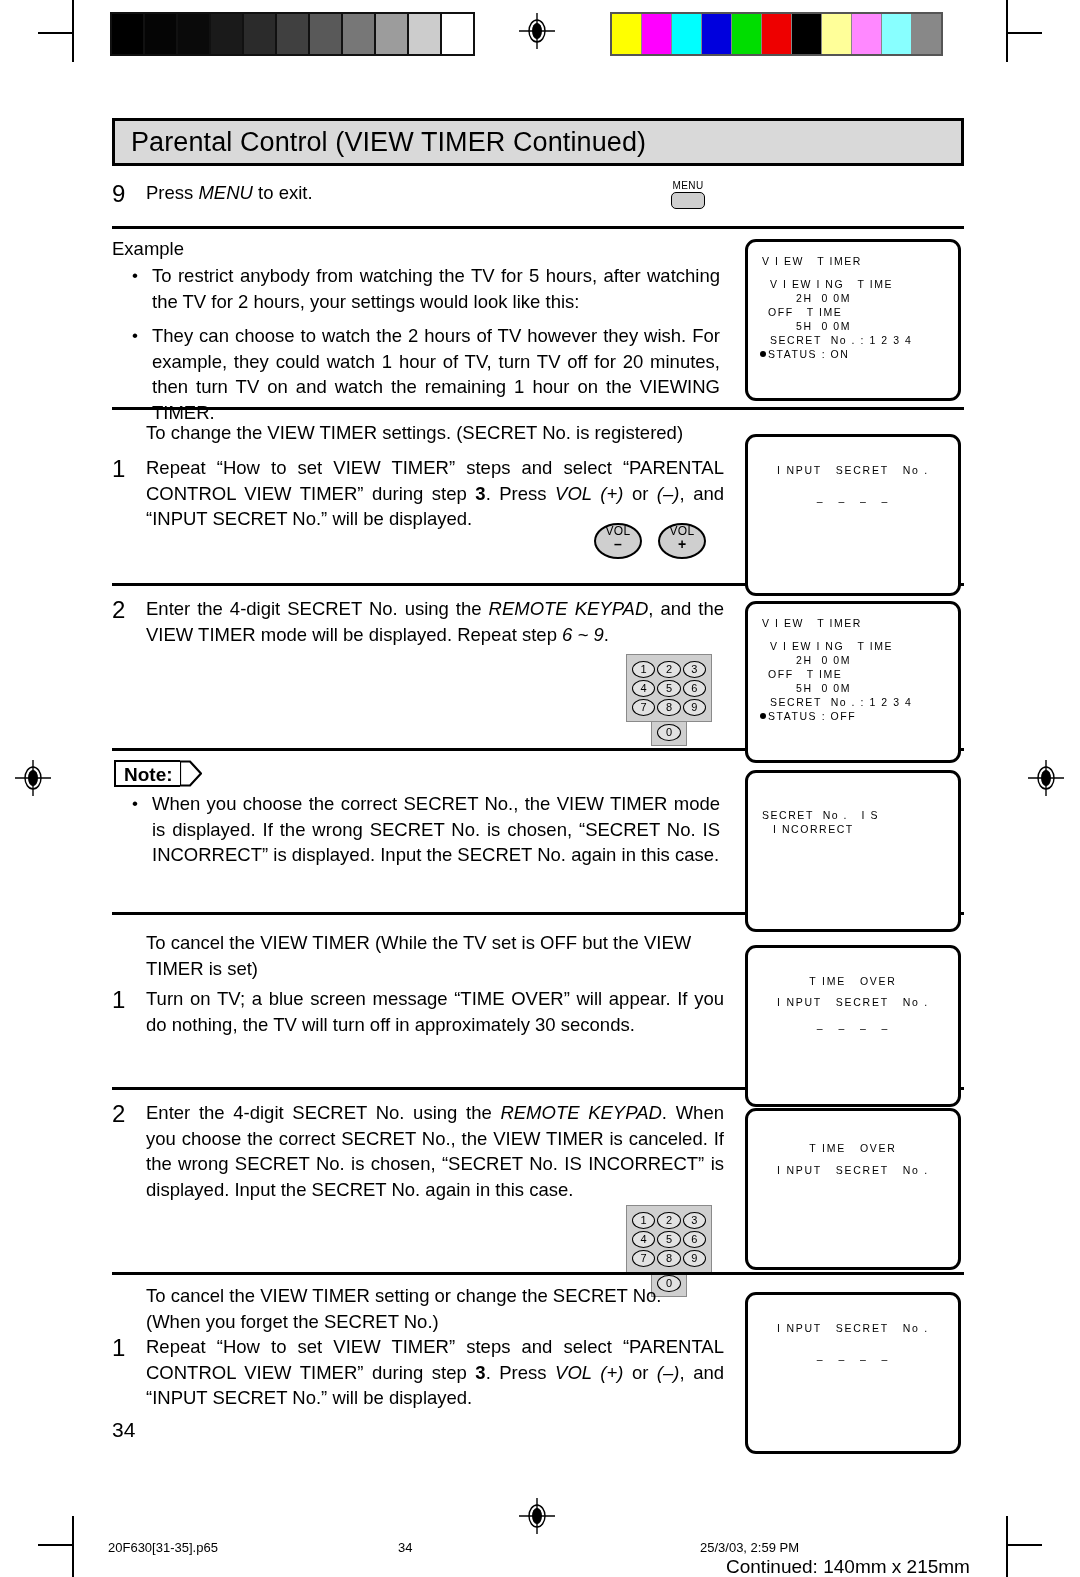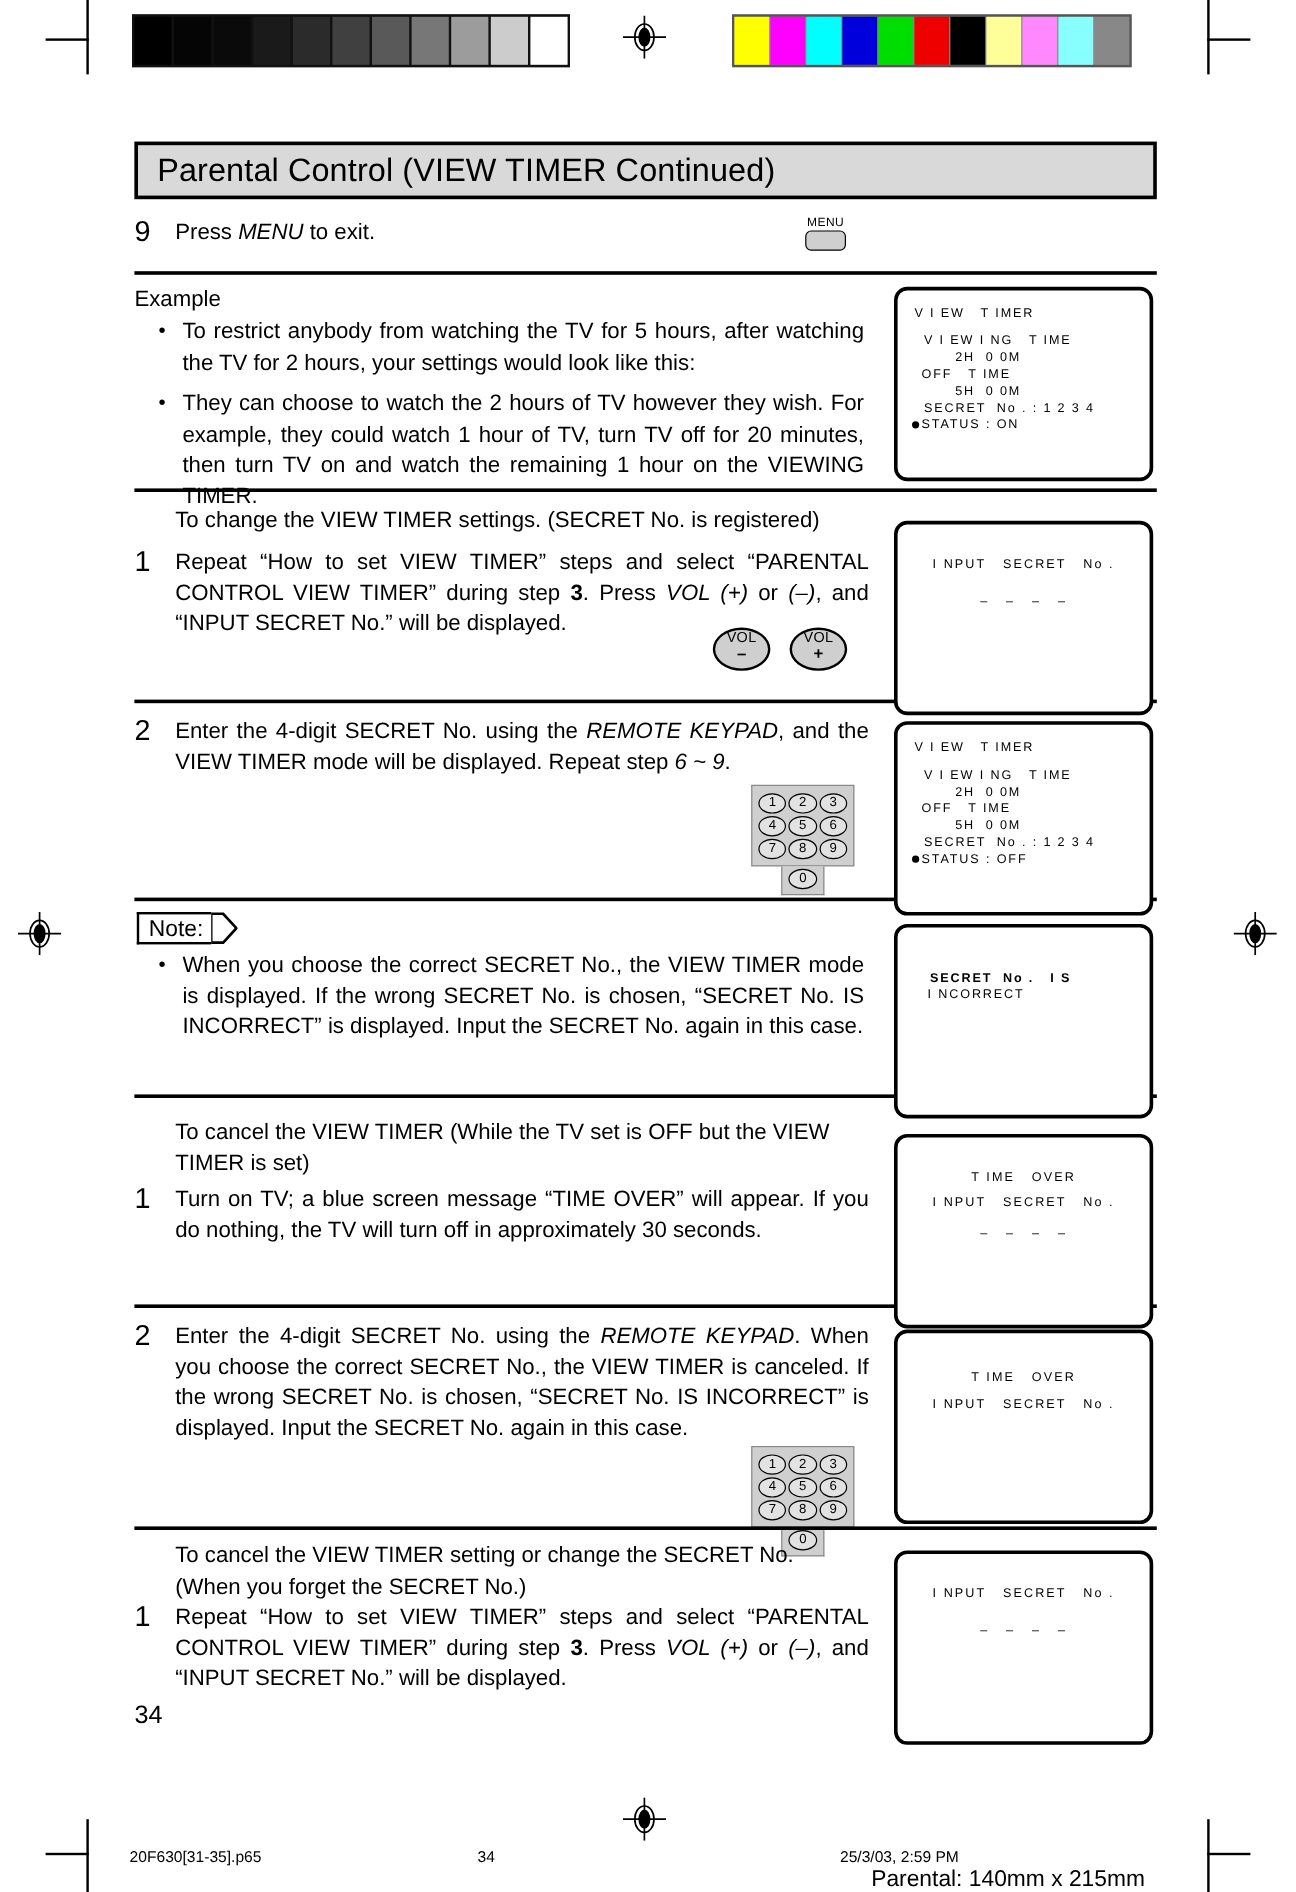--- a/index.html
+++ b/index.html
@@ -33,21 +33,21 @@
   .step .body{font-size:18.5px;line-height:25.5px;text-align:justify;}
   .plain{position:absolute;font-size:18.5px;line-height:25.5px;}
   .bullets{position:absolute;}
   .bullet{display:flex;font-size:18.5px;line-height:25.5px;margin-bottom:9px;text-align:justify;}
   .bullet .dot{flex:0 0 20px;font-size:17px;line-height:25.5px;}
   .bullet .txt{text-align:justify;}
   i.it{font-style:italic;}
   b.bd{font-weight:bold;}
 
   
-  .note-tag{position:absolute;height:27px;display:flex;align-items:stretch;}
+  .note-tag{position:absolute;height:27px;display:flex;align-items:stretch;font-weight:bold;}
   .note-tag .box{border:2px solid #000;border-right:none;padding:1px 7px 1px 8px;
                  font-size:19px;line-height:23px;box-sizing:border-box;background:#fff;}
   .note-tag .arrow{width:22px;height:27px;}
 
   
   .osd{position:absolute;width:216px;height:162px;border:3px solid #000;border-radius:11px;
        background:#fff;box-sizing:border-box;overflow:hidden;}
   .osd .line{position:absolute;font-family:"Liberation Sans",sans-serif;font-size:10.5px;
              letter-spacing:1.55px;white-space:pre;color:#000;}
   .osd .line.c{left:0;width:100%;text-align:center;letter-spacing:1.75px;}
@@ -316,21 +316,21 @@
     <div class="line" style="left:22px;top:36px;">V I EW I NG   T IME</div>
     <div class="line" style="left:48px;top:50px;">2H  0 0M</div>
     <div class="line" style="left:20px;top:64px;">OFF   T IME</div>
     <div class="line" style="left:48px;top:78px;">5H  0 0M</div>
     <div class="line" style="left:22px;top:92px;">SECRET  No . : 1 2 3 4</div>
     <div class="dotm" style="left:12px;top:109px;"></div>
     <div class="line" style="left:20px;top:106px;">STATUS : OFF</div>
   </div>
 
   <div class="osd" style="left:745px;top:770px;">
-    <div class="line" style="left:27px;top:36px;font-weight:bold;">SECRET  No .   I S</div>
+    <div class="line" style="left:14px;top:36px;">SECRET  No .   I S</div>
     <div class="line" style="left:25px;top:50px;">I NCORRECT</div>
   </div>
 
   <div class="osd" style="left:745px;top:945px;">
     <div class="line c" style="top:27px;">T IME   OVER</div>
     <div class="line c" style="top:48px;">I NPUT   SECRET   No .</div>
     <div class="line c" style="top:74px;">–   –   –   –</div>
   </div>
 
   <div class="osd" style="left:745px;top:1108px;">
@@ -341,15 +341,15 @@
   <div class="osd" style="left:745px;top:1292px;">
     <div class="line c" style="top:27px;">I NPUT   SECRET   No .</div>
     <div class="line c" style="top:58px;">–   –   –   –</div>
   </div>
 
   <div class="pagenum" style="left:112px;top:1418px;">34</div>
 
   <div class="foot" style="left:108px;top:1540px;">20F630[31-35].p65</div>
   <div class="foot" style="left:398px;top:1540px;">34</div>
   <div class="foot" style="left:700px;top:1540px;">25/3/03, 2:59 PM</div>
-  <div class="dimension" style="left:726px;top:1556px;">Parental: 140mm x 215mm</div>
+  <div class="dimension" style="left:726px;top:1556px;">Continued: 140mm x 215mm</div>
 
 </div>
 
 </body></html>

